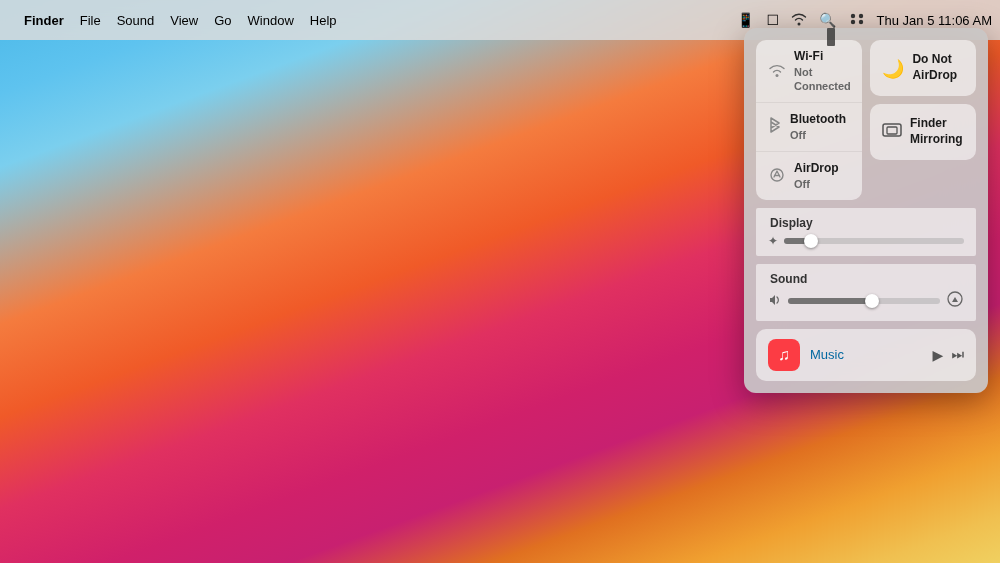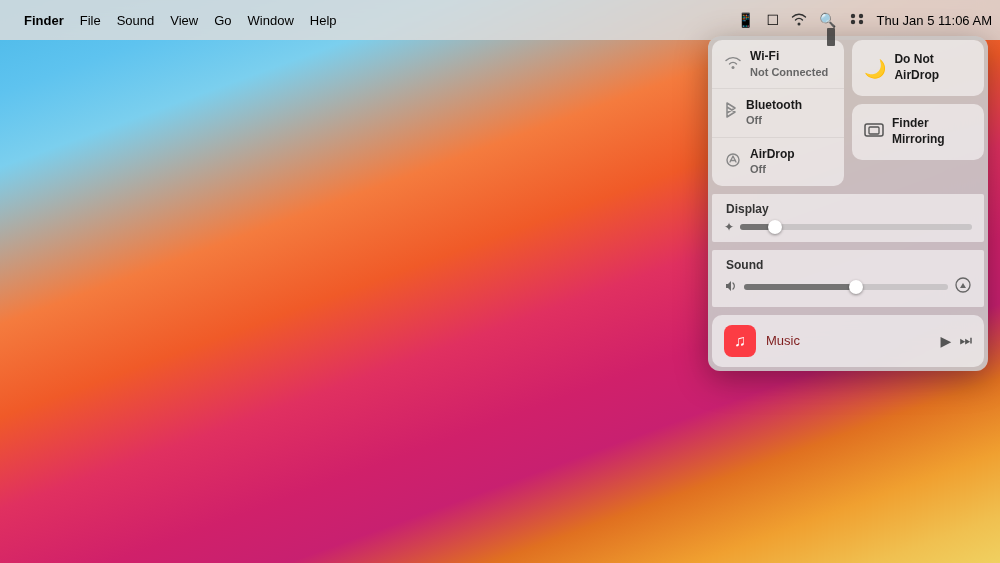--- a/index.html
+++ b/index.html
@@ -75,28 +75,27 @@
     .menubar-icon {
       font-size: 14px;
       cursor: pointer;
     }
 
     
     .control-center {
       position: absolute;
       top: 28px;
       right: 12px;
-      width: 280px;
+      width: 244px;
       background: rgba(200, 200, 200, 0.92);
       backdrop-filter: blur(20px);
       border-radius: 12px;
-      padding: 4px;
+      padding: 12px;
       z-index: 200;
       box-shadow: 0 8px 32px rgba(0,0,0,0.35);
-      margin-top: 8px;
     }
 
     .cc-tile-icon {
       font-size: 16px;
       margin-top: 1px;
       color: #555;
       flex-shrink: 0;
     }
 
     .cc-tile-text {
@@ -215,21 +214,21 @@
       align-items: center;
       justify-content: center;
       color: white;
       font-size: 16px;
       flex-shrink: 0;
     }
 
     .cc-music-label {
       font-size: 13px;
       font-weight: 500;
-      color: #7f1d1d;
+      color: #0369a1;
       flex: 1;
     }
 
     .cc-music-controls {
       display: flex;
       align-items: center;
       gap: 8px;
     }
 
     .cc-music-btn {

